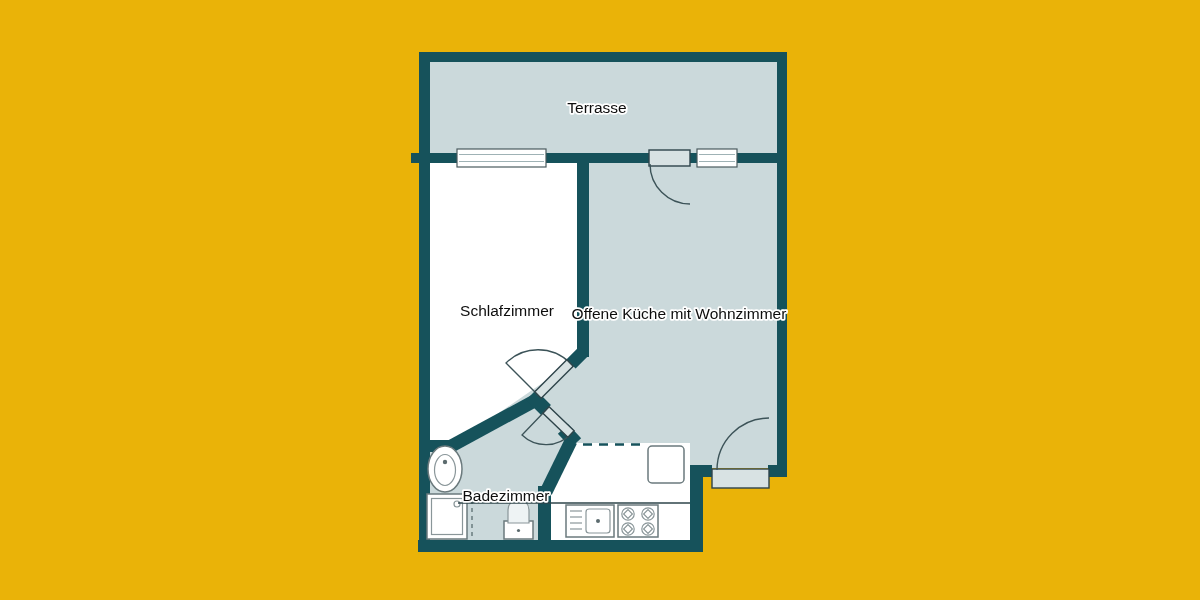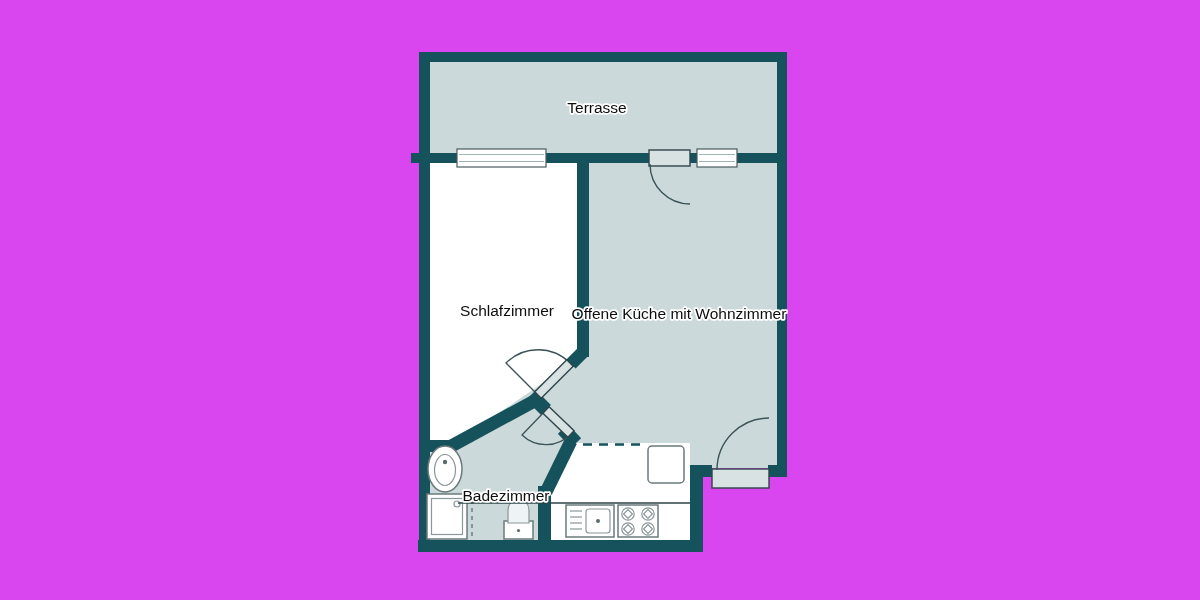--- a/index.html
+++ b/index.html
@@ -1,16 +1,16 @@
 <!DOCTYPE html>
 <html><head>
 <meta charset="utf-8">
 <style>
   html,body{margin:0;padding:0;background:#ffffff;}
-  .stage{position:relative;width:1200px;height:600px;background:#d946ef;overflow:hidden;
+  .stage{position:relative;width:1200px;height:600px;background:#eab308;overflow:hidden;
          font-family:"Liberation Sans",sans-serif;}
   svg{position:absolute;left:0;top:0;}
   .wall{fill:#16525b;stroke:none;}
   .wall-line{stroke:#16525b;fill:none;}
   .room-fill{fill:#cbd9db;stroke:none;}
   .white-fill{fill:#ffffff;stroke:none;}
   .leaf{fill:#d8e2e3;stroke:#2e444a;stroke-width:1.4;}
   .arc{fill:none;stroke:#3c5358;stroke-width:1.4;}
   .fan{fill:none;stroke:#3c5358;stroke-width:1.3;}
   .win{fill:#ffffff;stroke:#4a5a5e;stroke-width:1.2;}

